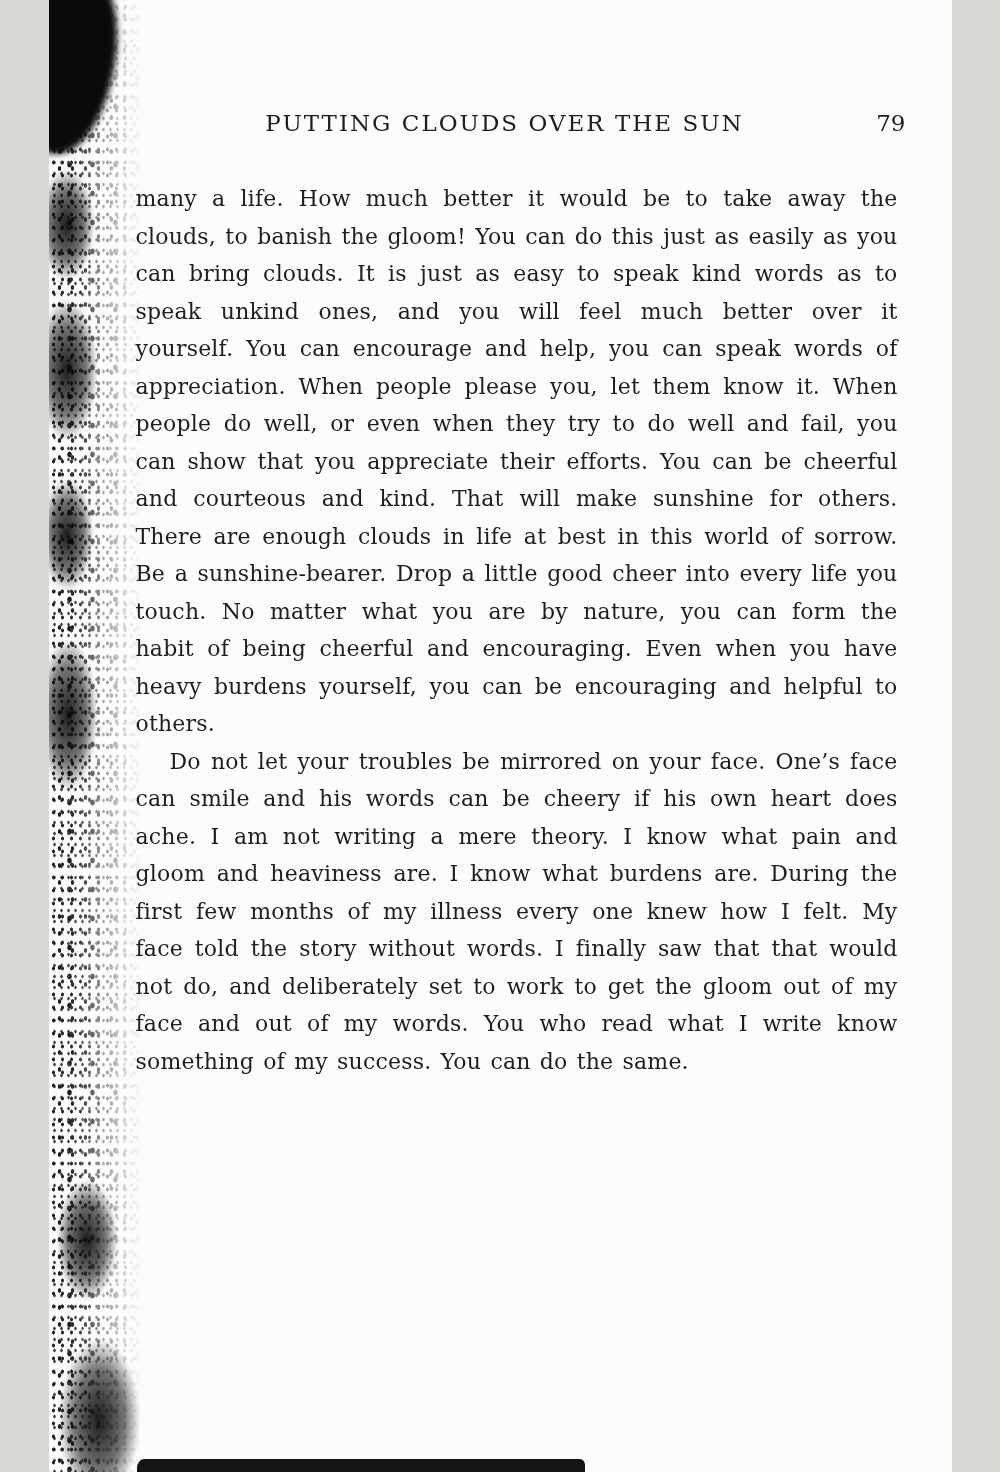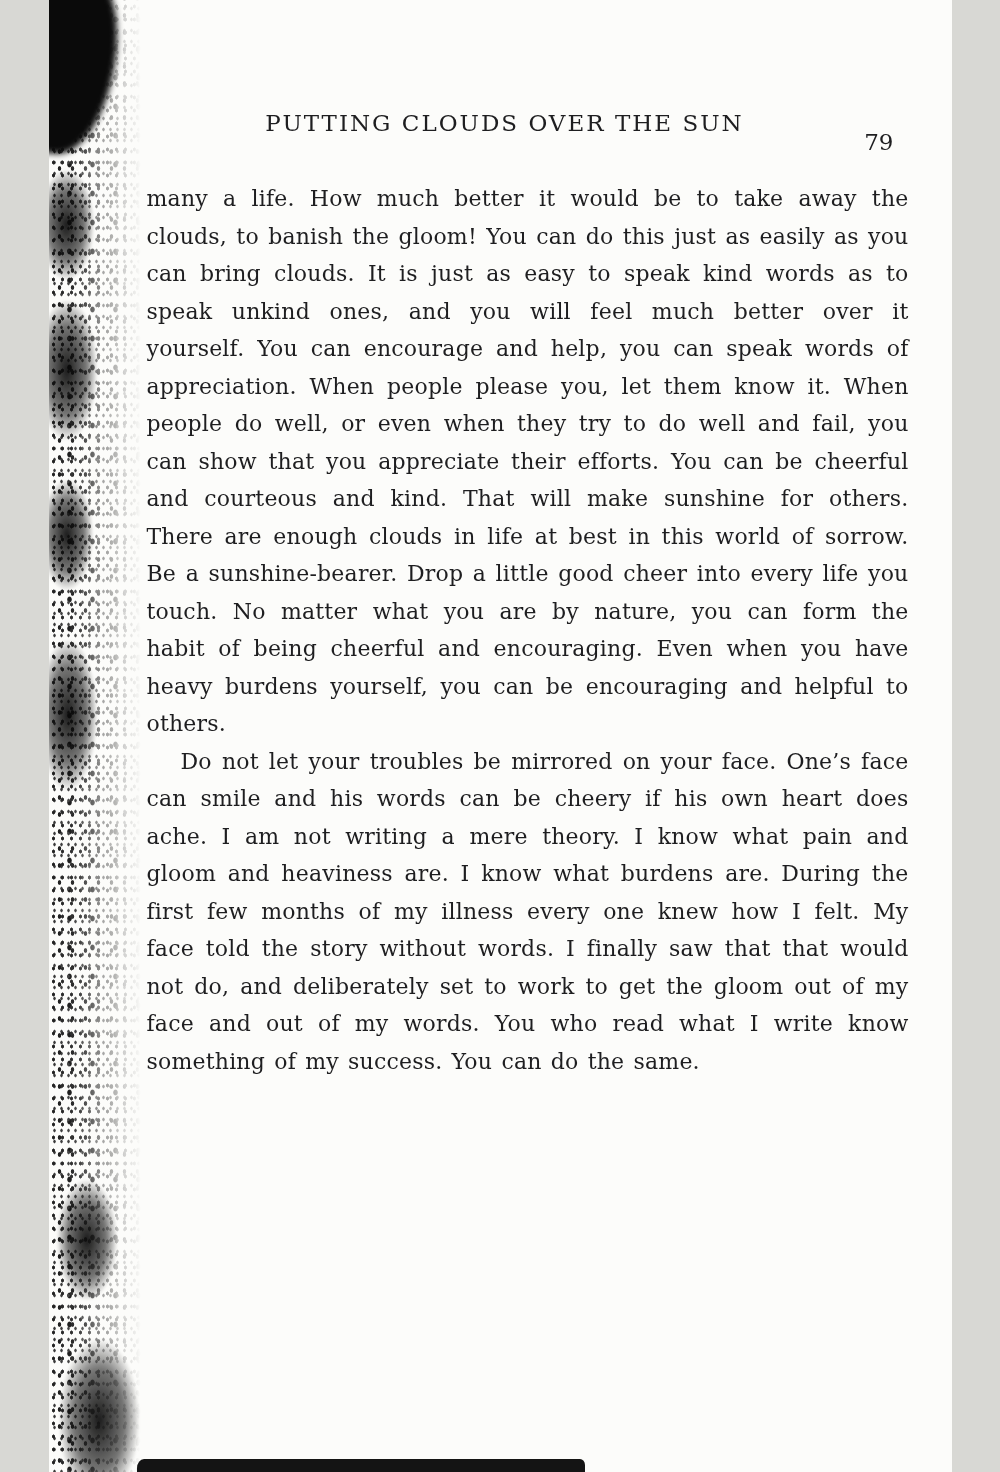--- a/index.html
+++ b/index.html
@@ -64,27 +64,26 @@
     font-size: 23px;
     letter-spacing: 2px;
   }
   .header-title {
     display: block;
     text-align: center;
     padding-right: 40px;
   }
   .page-number {
     position: absolute;
-    right: 12px; top: 0;
+    right: 0; top: 0;
     letter-spacing: 0;
-    margin-top: 19px;
   }
   .body-text {
     position: absolute;
-    top: 180px; left: 98px;
+    top: 180px; left: 87px;
     width: 762px;
     font-size: 22px;
     line-height: 37.5px;
     letter-spacing: 0.2px;
     word-spacing: 2px;
     text-align: justify;
   }
   .body-text p { margin: 0; }
   .body-text p + p { text-indent: 34px; }
 </style>

